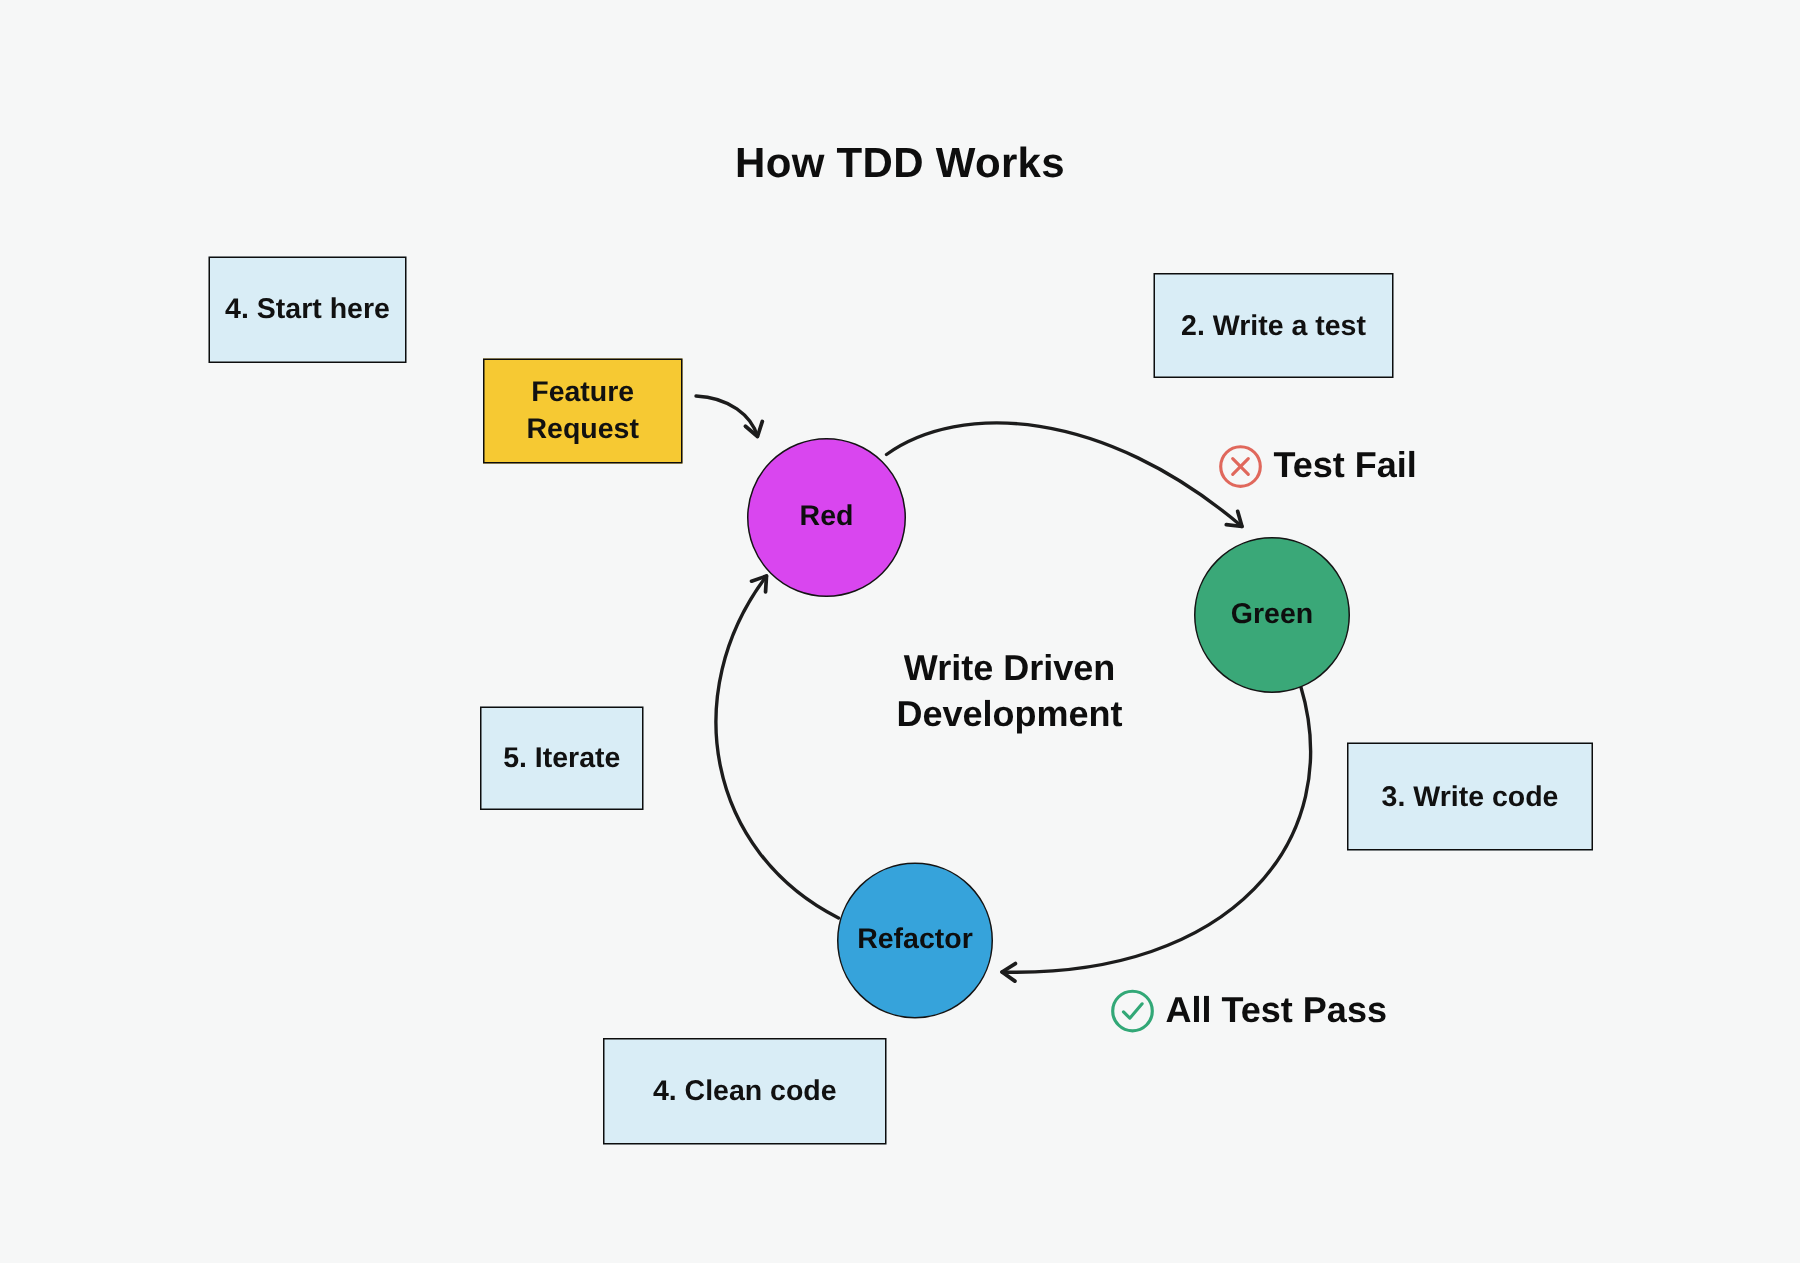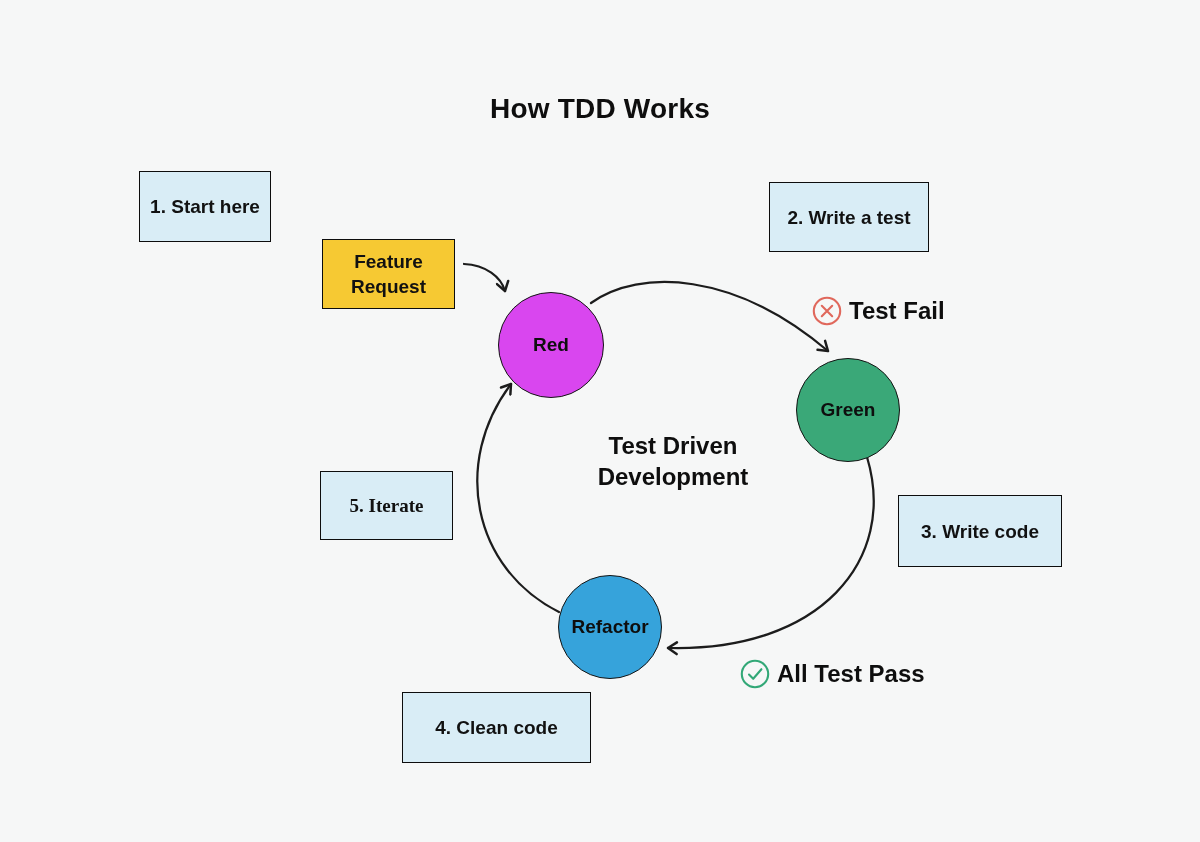--- a/index.html
+++ b/index.html
@@ -111,51 +111,51 @@
         <path d="M2,1 L8,5 L2,9" fill="none" stroke="#1c1c1c" stroke-width="1.7" stroke-linecap="round" stroke-linejoin="round"></path>
       </marker>
     </defs>
     <path d="M 464 264 C 486 265, 501 277, 505 291" fill="none" stroke="#1c1c1c" stroke-width="2.25" stroke-linecap="round" marker-end="url(#arrowhead)"></path>
     <path d="M 591 303 C 640 268, 735 272, 828 351" fill="none" stroke="#1c1c1c" stroke-width="2.25" stroke-linecap="round" marker-end="url(#arrowhead)"></path>
     <path d="M 867 457 C 898 560, 820 652, 668 648" fill="none" stroke="#1c1c1c" stroke-width="2.25" stroke-linecap="round" marker-end="url(#arrowhead)"></path>
     <path d="M 559 612 C 472 568, 452 462, 511 384" fill="none" stroke="#1c1c1c" stroke-width="2.25" stroke-linecap="round" marker-end="url(#arrowhead)"></path>
   </svg>
 
   <div class="note" style="left:139px; top:171px; width:132px; height:71px;">
-    <span>1. Start here</span>
+    <span>4. Start here</span>
   </div>
   <div class="note" style="left:769px; top:182px; width:160px; height:70px;">
     <span>2. Write a test</span>
   </div>
   <div class="note" style="left:898px; top:495px; width:164px; height:72px;">
     <span>3. Write code</span>
   </div>
   <div class="note" style="left:402px; top:692px; width:189px; height:71px;">
     <span>4. Clean code</span>
   </div>
-  <div class="note" style="left:320px; top:471px; width:133px; height:69px;font-family:Liberation Serif, serif;">
+  <div class="note" style="left:320px; top:471px; width:109px; height:69px;">
     <span>5. Iterate</span>
   </div>
 
   <div class="feature" style="left:322px; top:239px; width:133px; height:70px;">
     <span>Feature
 Request</span>
   </div>
 
   <div class="node node-red" style="left:498px; top:292px; width:106px; height:106px;">
     <span>Red</span>
   </div>
   <div class="node node-green" style="left:796px; top:358px; width:104px; height:104px;">
     <span>Green</span>
   </div>
   <div class="node node-refactor" style="left:558px; top:575px; width:104px; height:104px;">
     <span>Refactor</span>
   </div>
 
-  <div class="center-label">Test Driven
+  <div class="center-label">Write Driven
 Development</div>
 
   <div class="badge" style="left:812px; top:296px;">
     <svg width="30" height="30" viewBox="0 0 30 30">
       <circle cx="15" cy="15" r="13.2" fill="none" stroke="#e0685c" stroke-width="2.1"></circle>
       <path d="M9.8 9.8 L20.2 20.2 M20.2 9.8 L9.8 20.2" fill="none" stroke="#e0685c" stroke-width="2.1" stroke-linecap="round"></path>
     </svg>
     <span>Test Fail</span>
   </div>
 

